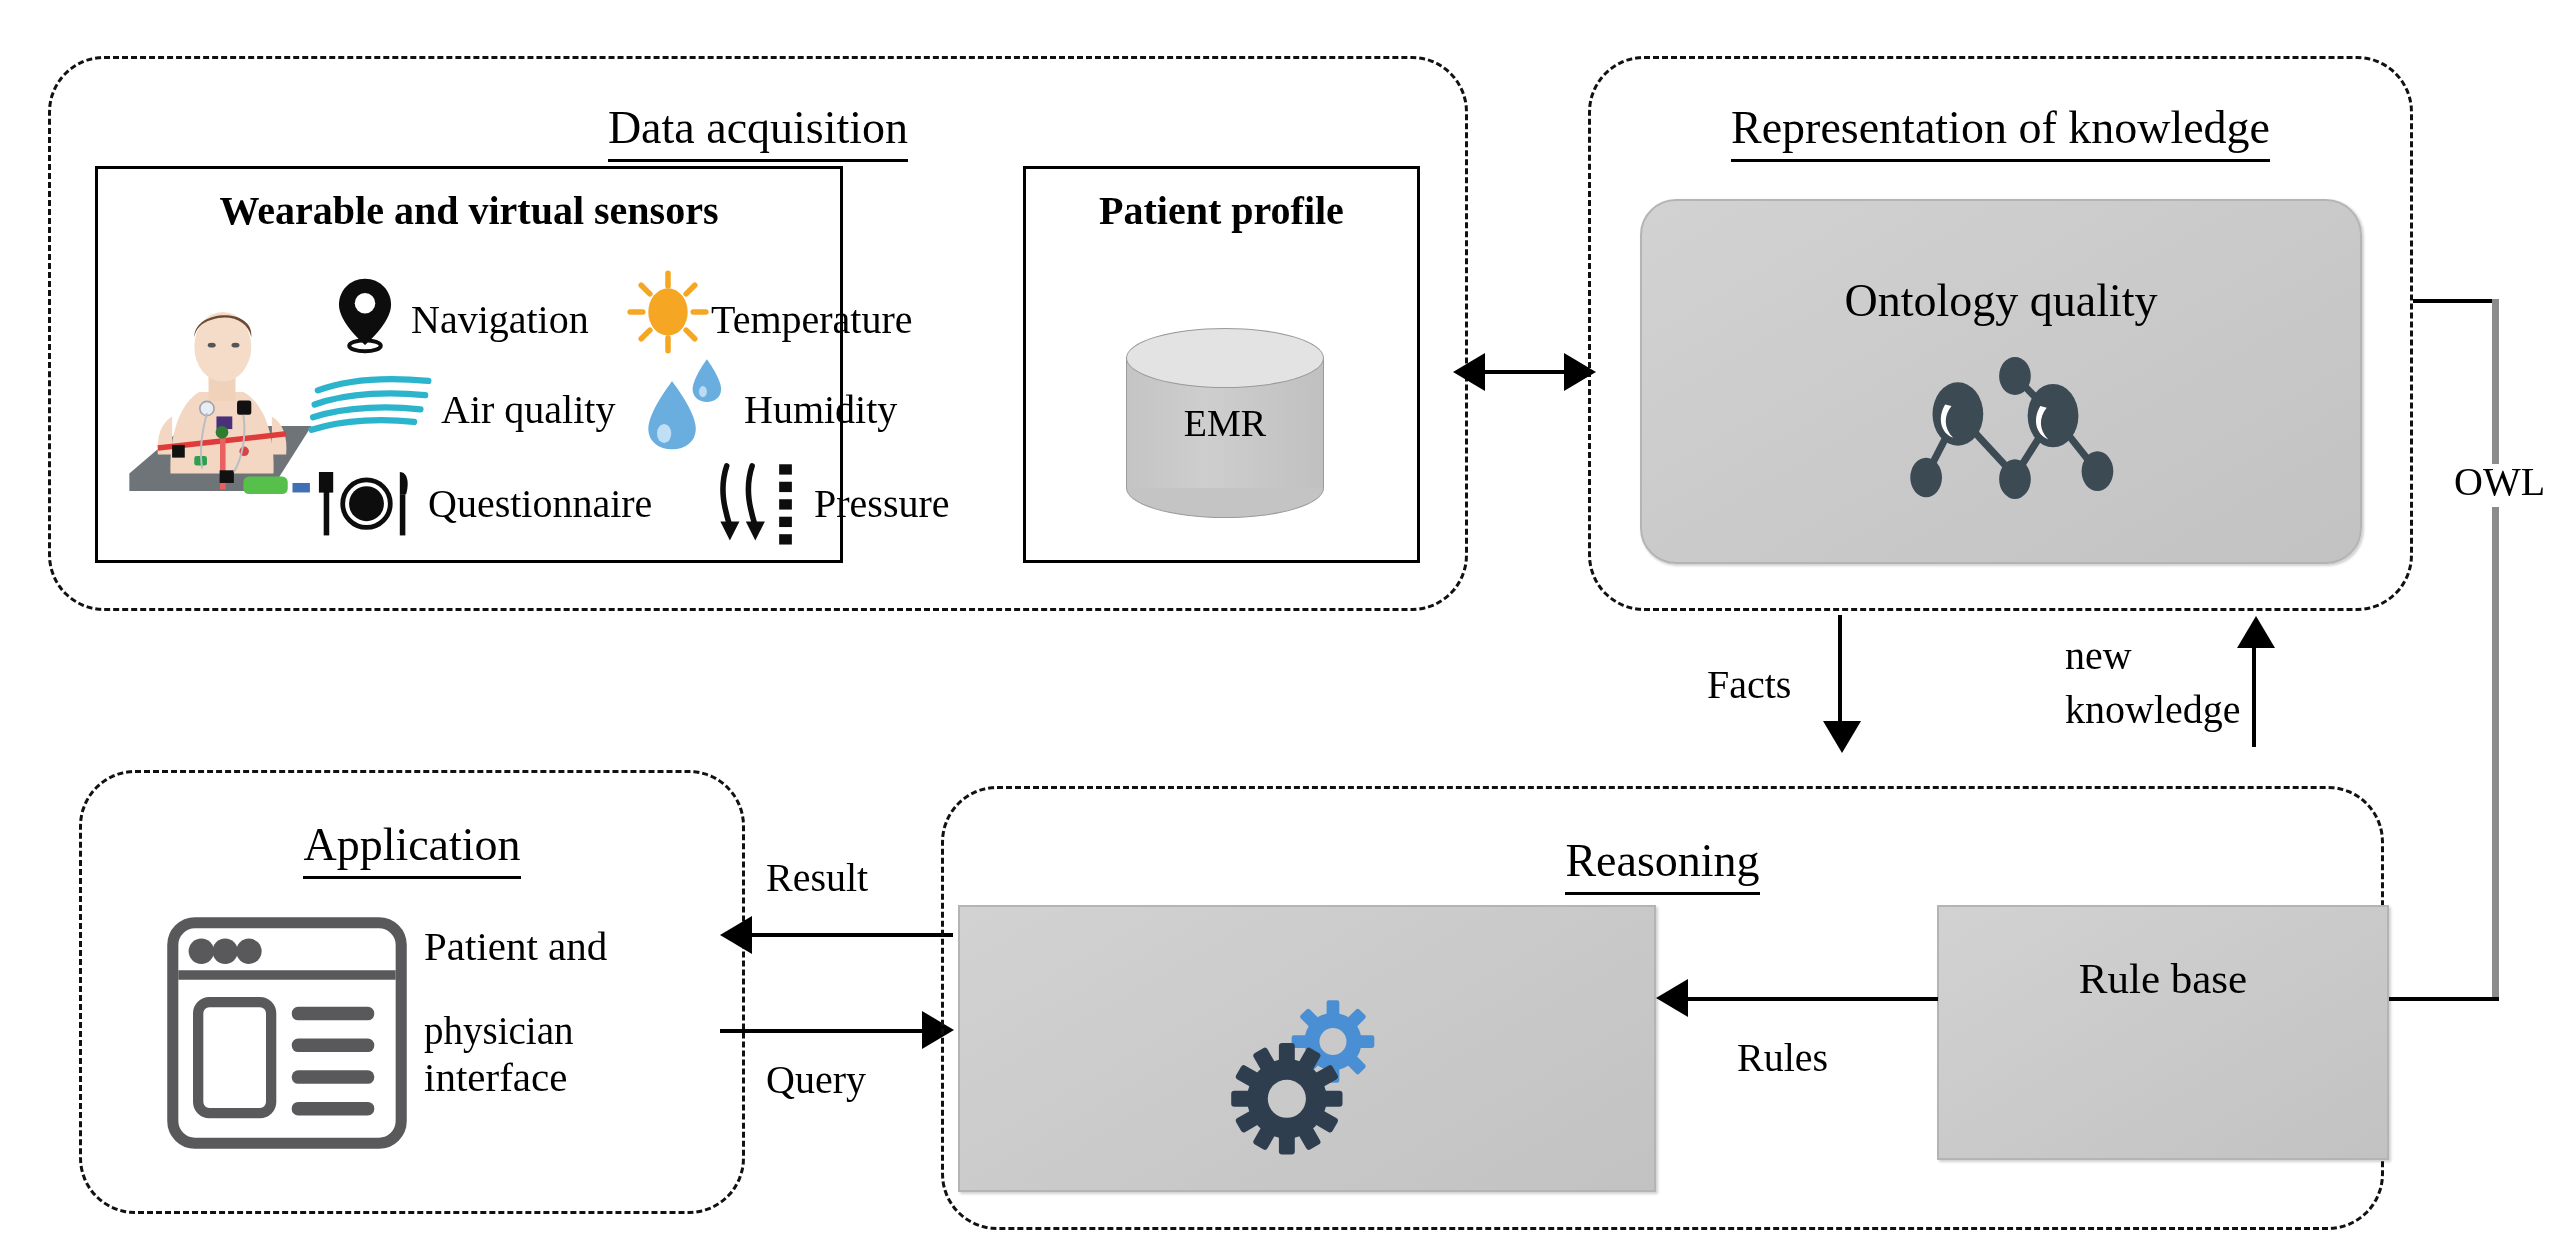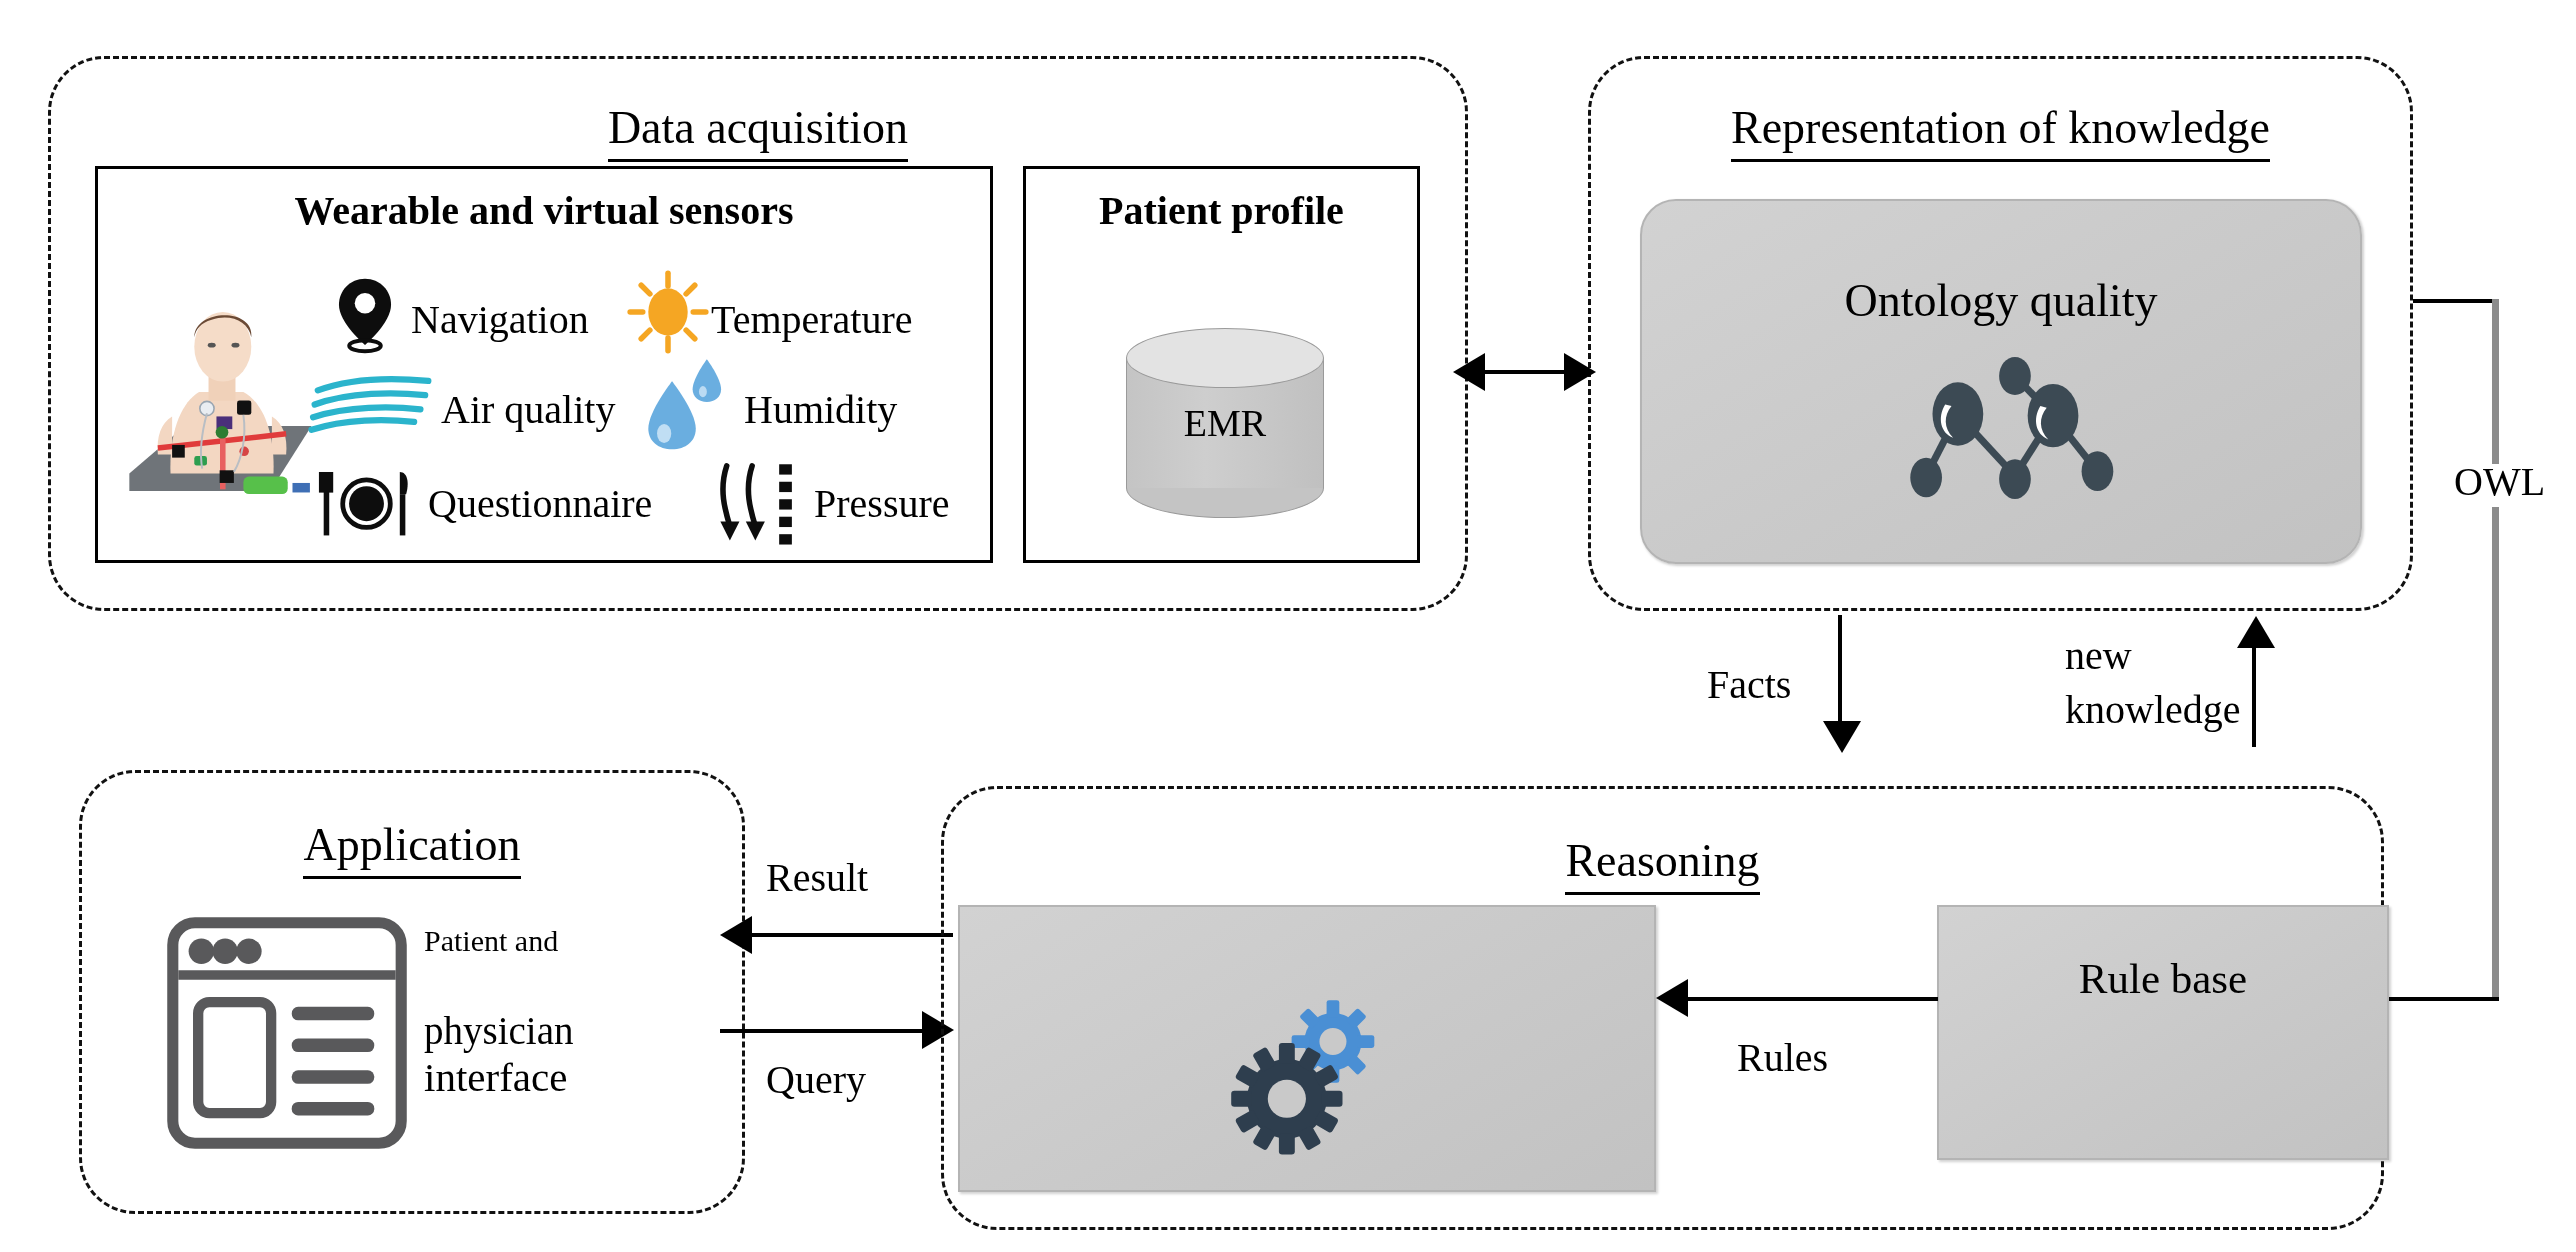--- a/index.html
+++ b/index.html
@@ -112,21 +112,21 @@
 <body>
 
 <div class="stage">
 
   <div class="panel" style="left:48px; top:41px; width:1420px; height:555px;">
     <div class="panel-title" style="top:46px;">
       <span>Data acquisition</span>
     </div>
   </div>
 
-  <div class="box" style="left:95px; top:151px; width:898px; height:397px;font-family:Liberation Serif, serif;">
+  <div class="box" style="left:95px; top:151px; width:748px; height:397px;font-family:Liberation Serif, serif;">
     <div class="box-title" style="top:22px;">
       <span>Wearable and virtual sensors</span>
     </div>
   </div>
 
   <div style="position:absolute;left:123px;top:246px;width:198px;height:238px;">
     <svg width="198" height="238" viewBox="0 0 250 300">
 
       <polygon points="8,268 78,208 238,208 186,290 8,290" fill="#6f7479"></polygon>
 
@@ -336,21 +336,21 @@
       <circle cx="102" cy="42" r="16" fill="#59595b"></circle>
       <rect x="38" y="106" width="92" height="140" rx="14" fill="none" stroke="#59595b" stroke-width="13"></rect>
       <g fill="#59595b">
         <rect x="156" y="112" width="104" height="17" rx="8"></rect>
         <rect x="156" y="152" width="104" height="17" rx="8"></rect>
         <rect x="156" y="192" width="104" height="17" rx="8"></rect>
         <rect x="156" y="232" width="104" height="17" rx="8"></rect>
       </g>
     </svg>
   </div>
-  <div class="txt" style="left:424px; top:910px; font-size:30px;">Patient and</div>
+  <div class="txt" style="left:424px; top:910px; font-size:41px;">Patient and</div>
   <div class="txt" style="left:424px; top:996px; font-size:39px;">physician</div>
   <div class="txt" style="left:424px; top:1041px; font-size:41px;">interface</div>
 
   <div>
     <div class="hline" style="left:750px; top:918px; width:203px;"></div>
     <div class="arrow left" style="left:720px; top:901px;"></div>
   </div>
   <div class="txt" style="left:766px; top:842px; font-size:40px;">Result</div>
 
   <div>

